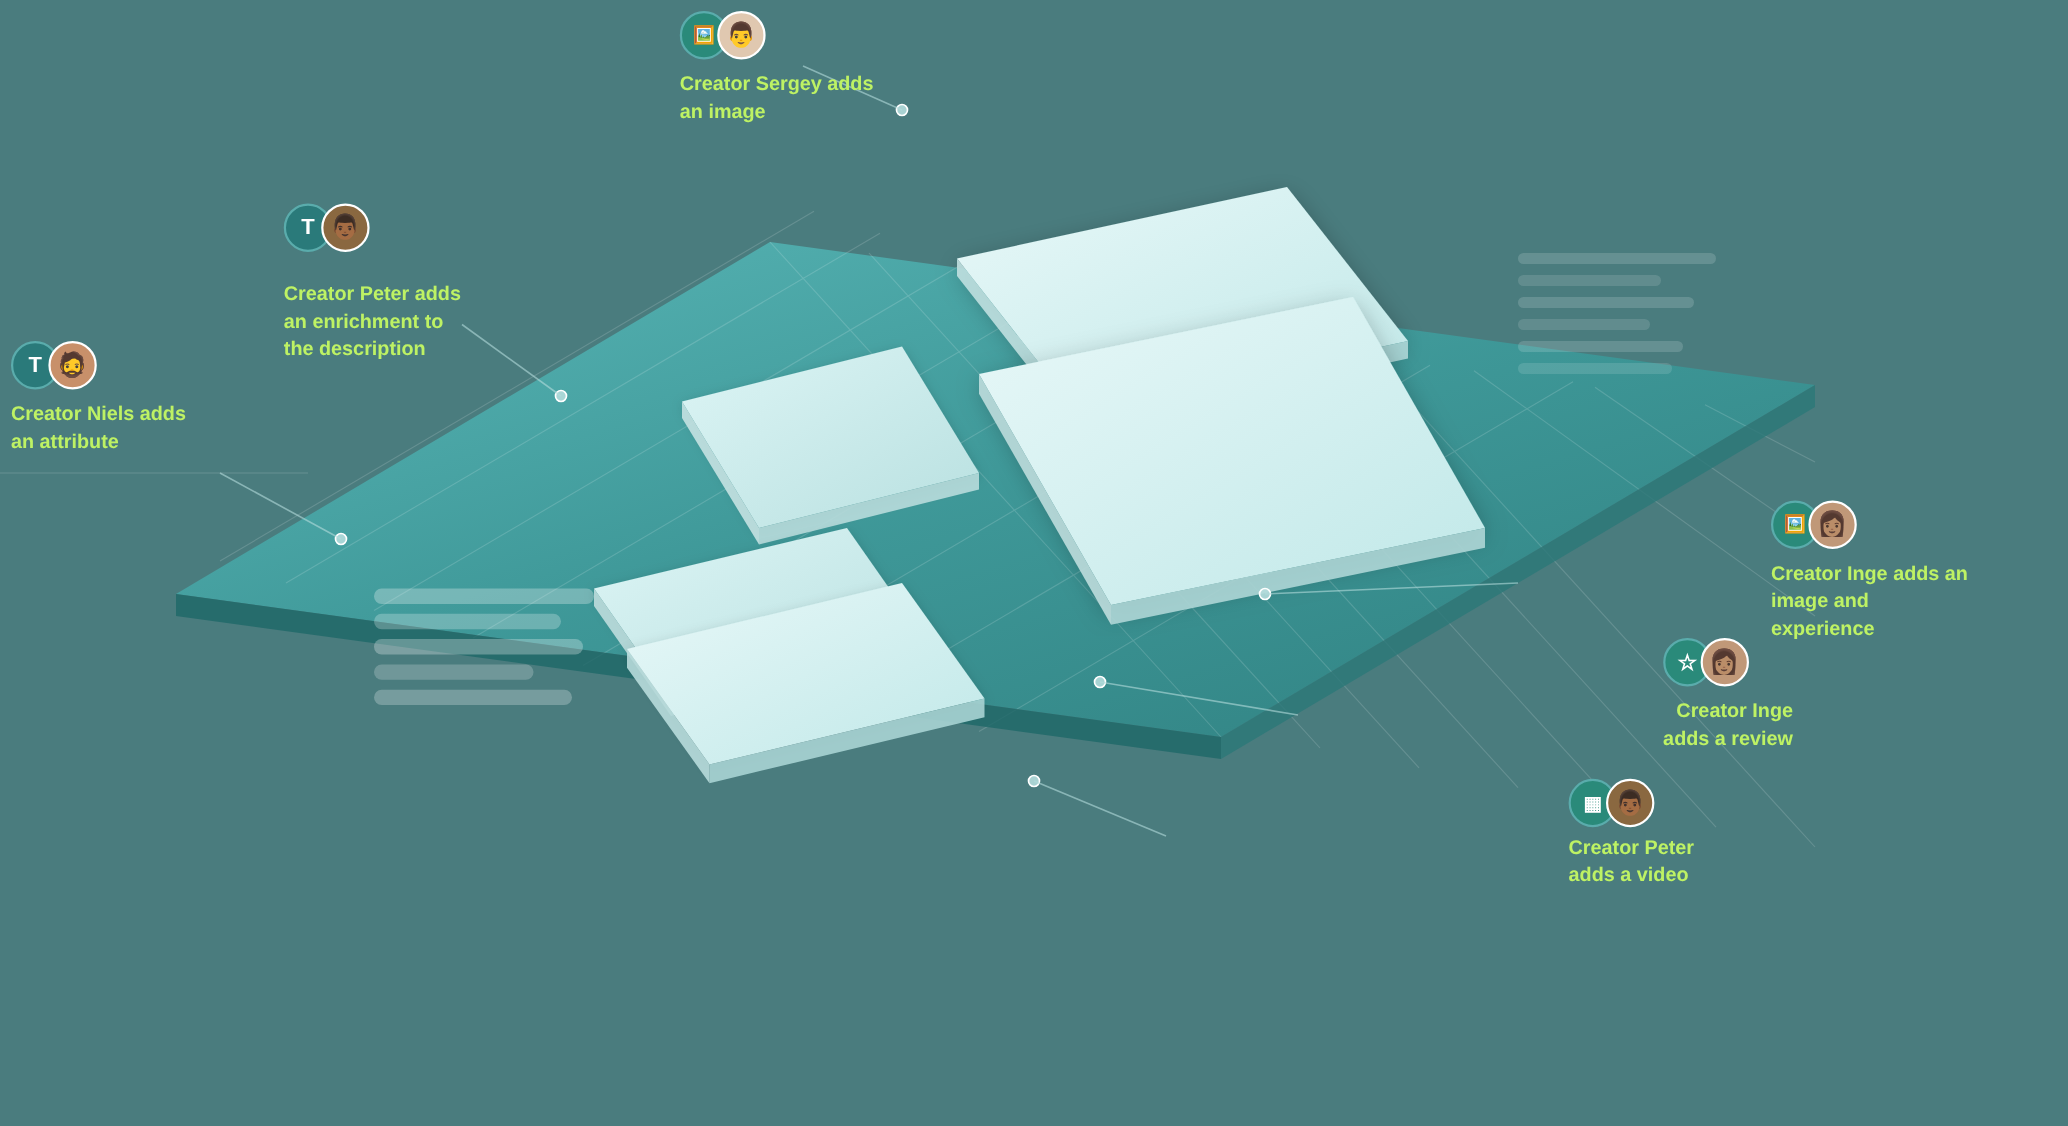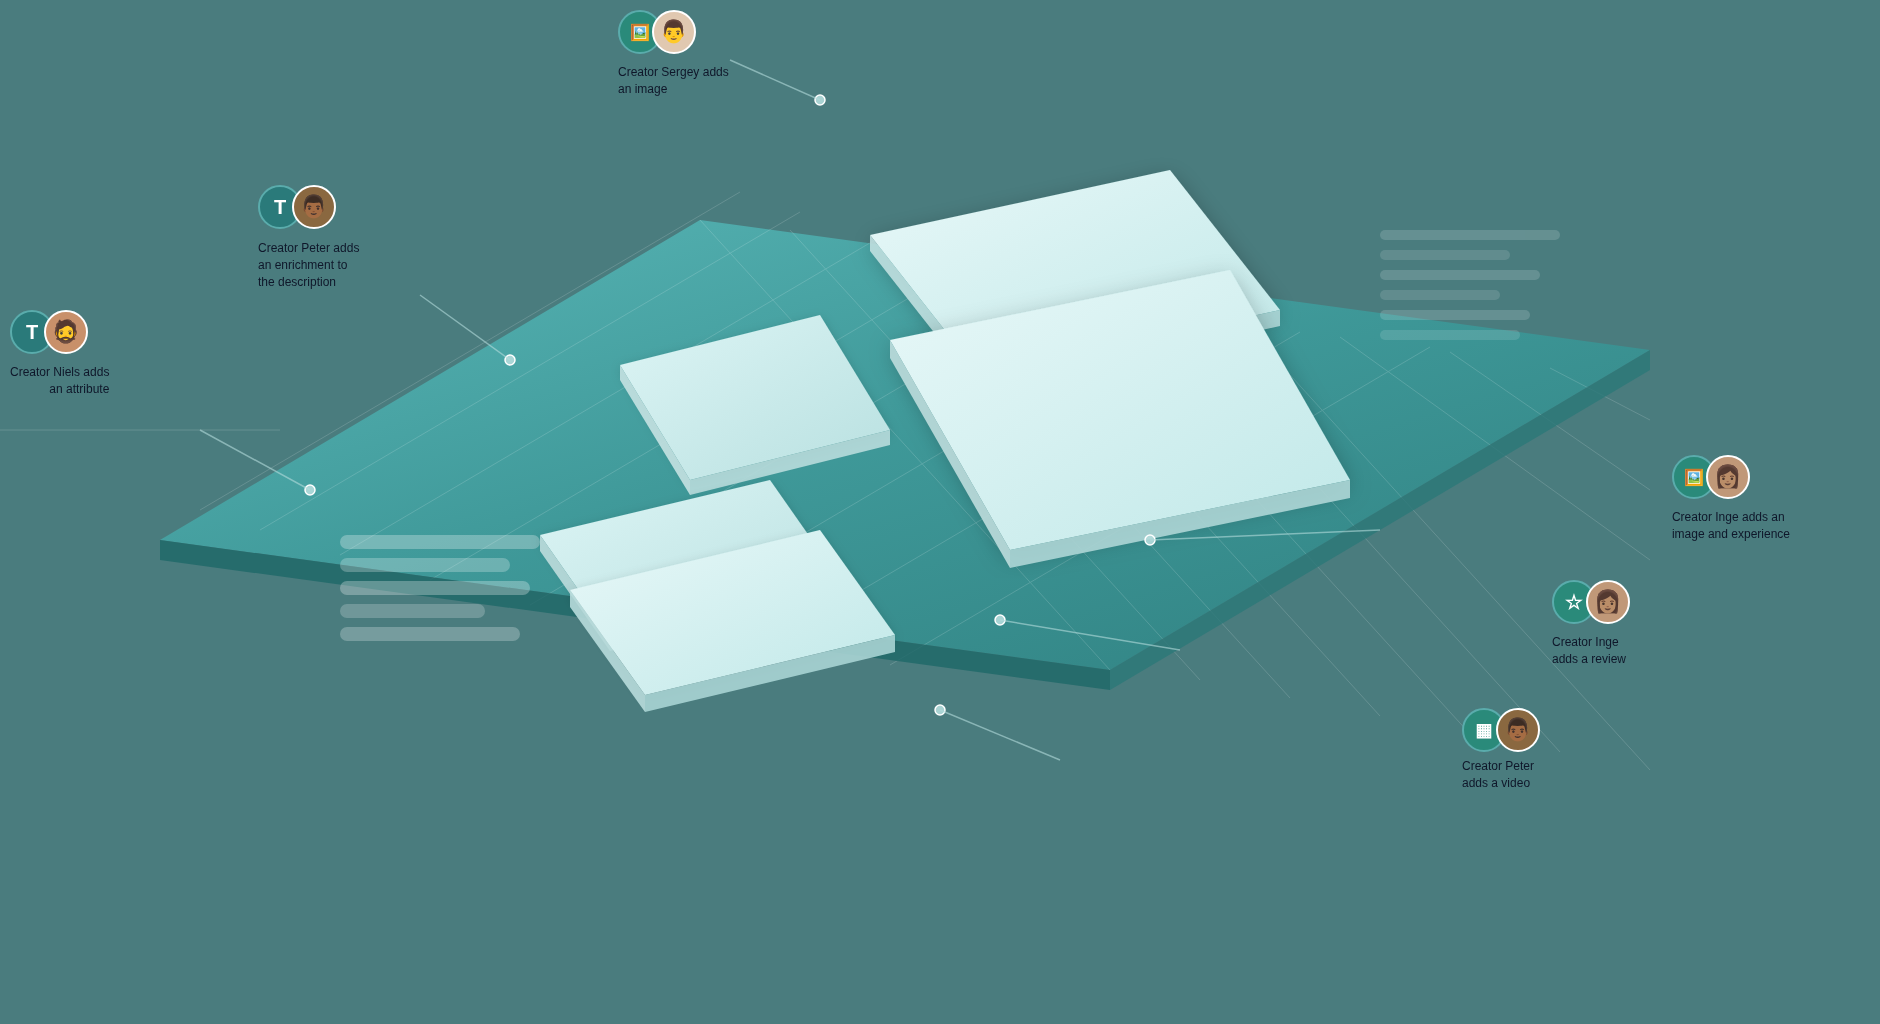--- a/index.html
+++ b/index.html
@@ -52,24 +52,25 @@
       overflow: hidden;
       margin-left: -10px;
       flex-shrink: 0;
       display: flex;
       align-items: center;
       justify-content: center;
       font-size: 20px;
     }
 
     .creator-text {
-      color: #0f172a;
-      font-size: 12px;
+      color: #bef264;
+      font-size: 18px;
       line-height: 1.4;
       max-width: 180px;
+      font-weight: bold;
     }
 
     
     .annotation-niels {
       top: 310px;
       left: 10px;
     }
 
     
     .annotation-peter {
@@ -216,32 +217,32 @@
     <polyline points="1060,760 940,710" stroke="rgba(180,220,220,0.6)" stroke-width="1.5" fill="none"></polyline>
   </svg>
 
   <div class="creator-annotation annotation-niels" style="position:absolute; top:310px; left:10px;">
     <div class="creator-row">
       <div class="icon-badge" style="background:#2a7a7a; font-size:20px; font-weight:bold;">T</div>
       <div class="avatar" style="background:#c8906a; margin-left:-10px;">
         <span style="font-size:22px;">🧔</span>
       </div>
     </div>
-    <div class="creator-text" style="white-space:pre-line; margin-top:4px;text-align:right;">Creator Niels adds
+    <div class="creator-text" style="white-space:pre-line; margin-top:4px;">Creator Niels adds
 an attribute</div>
   </div>
 
   <div class="creator-annotation annotation-peter" style="position:absolute; top:185px; left:258px;">
     <div class="creator-row">
       <div class="icon-badge" style="background:#2a7a7a; font-size:20px; font-weight:bold;">T</div>
       <div class="avatar" style="background:#8a6840; margin-left:-10px;">
         <span style="font-size:22px;">👨🏾</span>
       </div>
     </div>
-    <div class="creator-text" style="white-space:pre-line; margin-top:5px;">Creator Peter adds
+    <div class="creator-text" style="white-space:pre-line; margin-top:20px;">Creator Peter adds
 an enrichment to
 the description</div>
   </div>
 
   <div class="creator-annotation" style="position:absolute; top:10px; left:618px;">
     <div class="creator-row">
       <div class="icon-badge" style="background:#2a8a7a; font-size:16px;">🖼️</div>
       <div class="avatar" style="background:#e0c8b0; margin-left:-10px;">
         <span style="font-size:22px;">👨</span>
       </div>
@@ -261,21 +262,21 @@
 image and experience</div>
   </div>
 
   <div class="creator-annotation" style="position:absolute; top:580px; right:250px;">
     <div class="creator-row">
       <div class="icon-badge" style="background:#2a8a7a; font-size:20px;">☆</div>
       <div class="avatar" style="background:#c09878; margin-left:-10px;">
         <span style="font-size:22px;">👩🏽</span>
       </div>
     </div>
-    <div class="creator-text" style="white-space:pre-line; margin-top:4px;">Creator Inge
+    <div class="creator-text" style="white-space:pre-line; margin-top:4px;text-align:right;">Creator Inge
 adds a review</div>
   </div>
 
   <div class="creator-annotation" style="position:absolute; top:708px; right:340px;">
     <div class="creator-row">
       <div class="icon-badge" style="background:#2a8a7a; font-size:18px;">▦</div>
       <div class="avatar" style="background:#8a6840; margin-left:-10px;">
         <span style="font-size:22px;">👨🏾</span>
       </div>
     </div>

